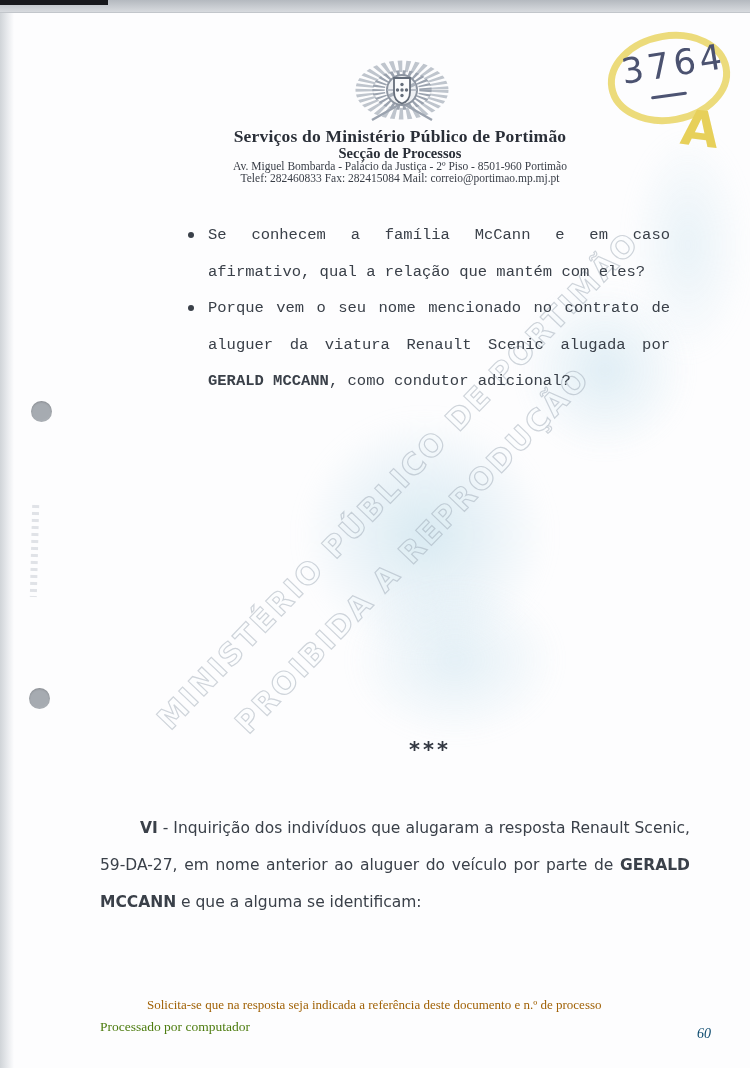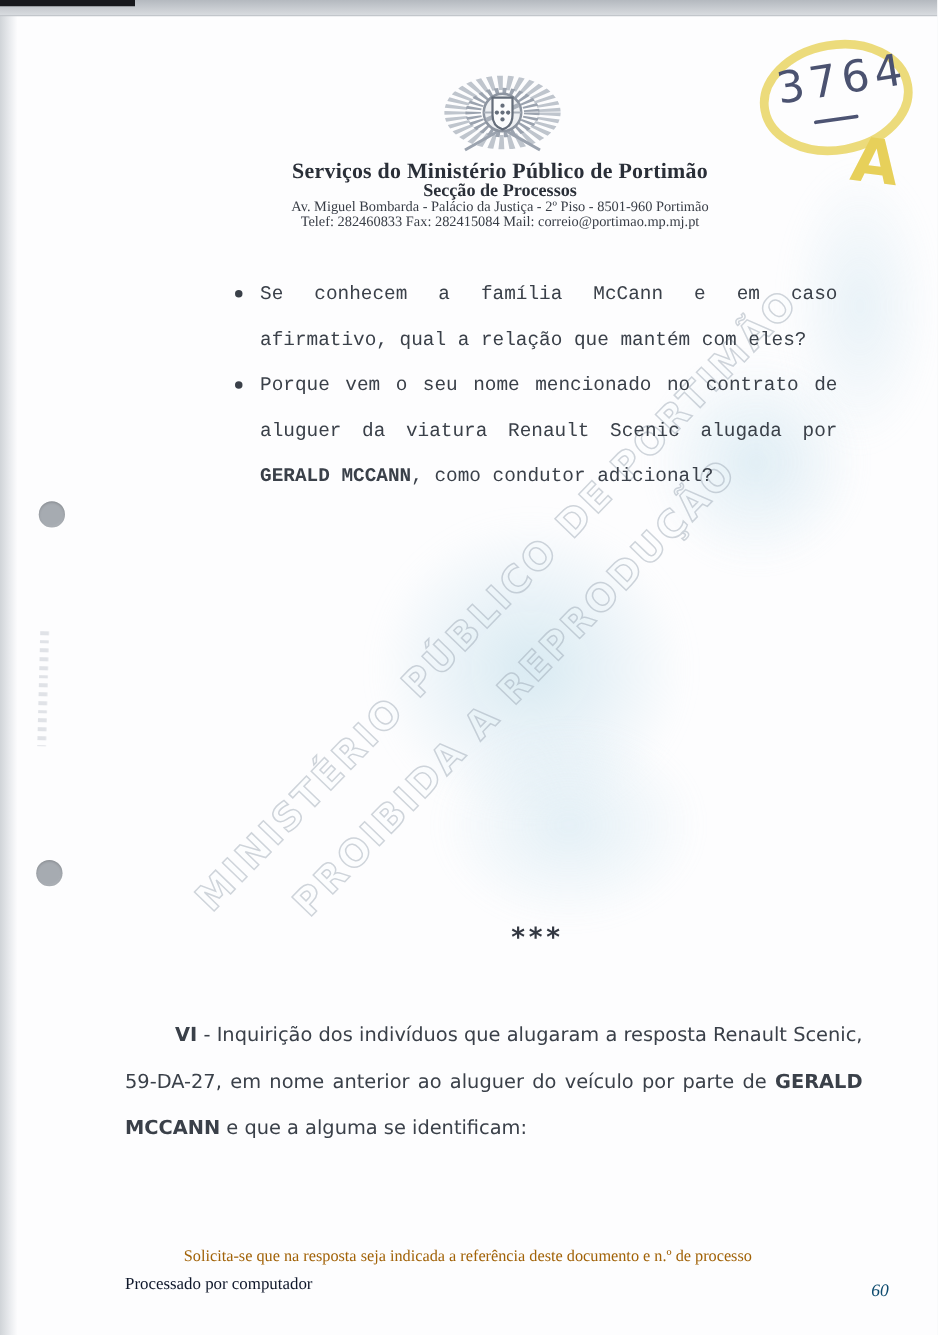--- a/index.html
+++ b/index.html
@@ -116,21 +116,21 @@
   }
   
   .footer-note{
     position:absolute;left:100px;top:997px;width:600px;z-index:10;
     font-family:"Liberation Serif","DejaVu Serif",serif;
     font-size:13px;font-weight:normal;color:#a16207;margin-left:47px;
   }
   .footer-processed{
     position:absolute;left:100px;top:1019px;width:400px;z-index:10;
     font-family:"Liberation Serif","DejaVu Serif",serif;
-    font-size:13.5px;color:#0f172a;
+    font-size:13.5px;color:#4d7c0f;
   }
   .page-number{
     position:absolute;left:697px;top:1026px;z-index:10;
     font-family:"Liberation Serif","DejaVu Serif",serif;
     font-style:italic;font-size:14px;color:#0c4a6e;
   }
 </style>
 </head>
 <body>
 

